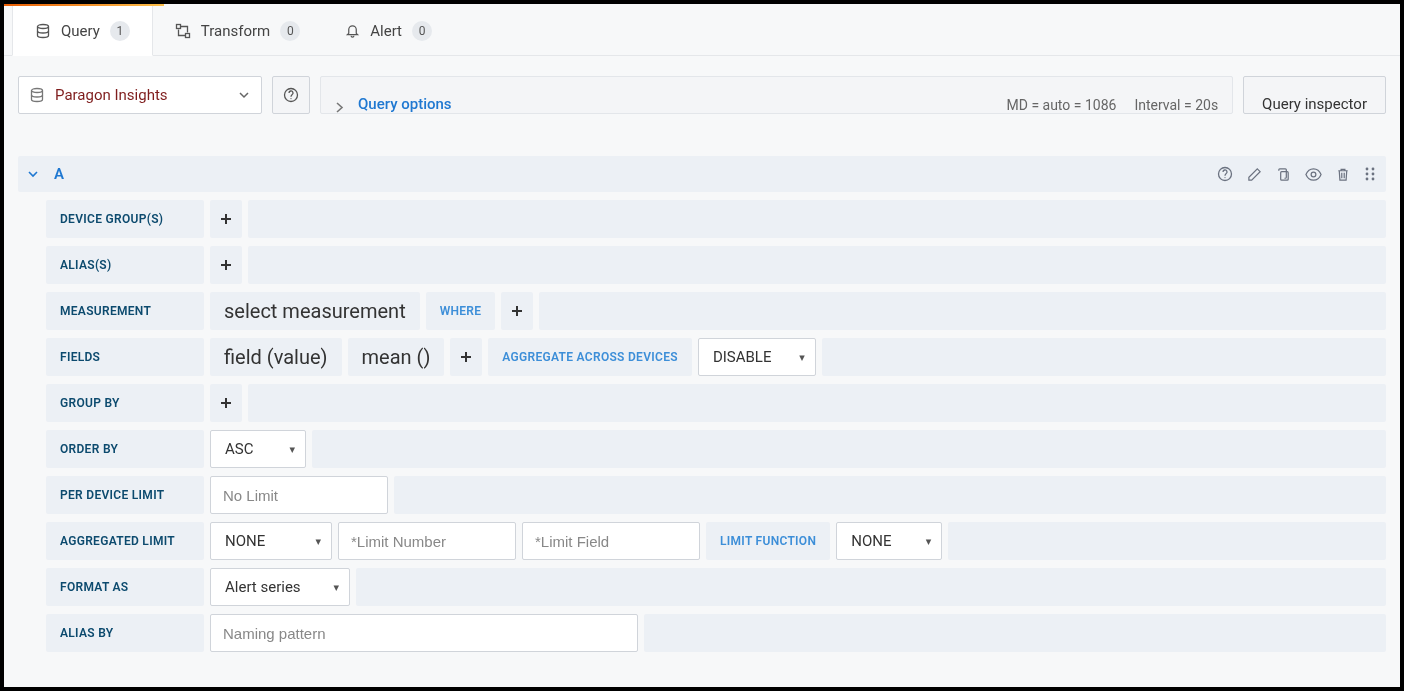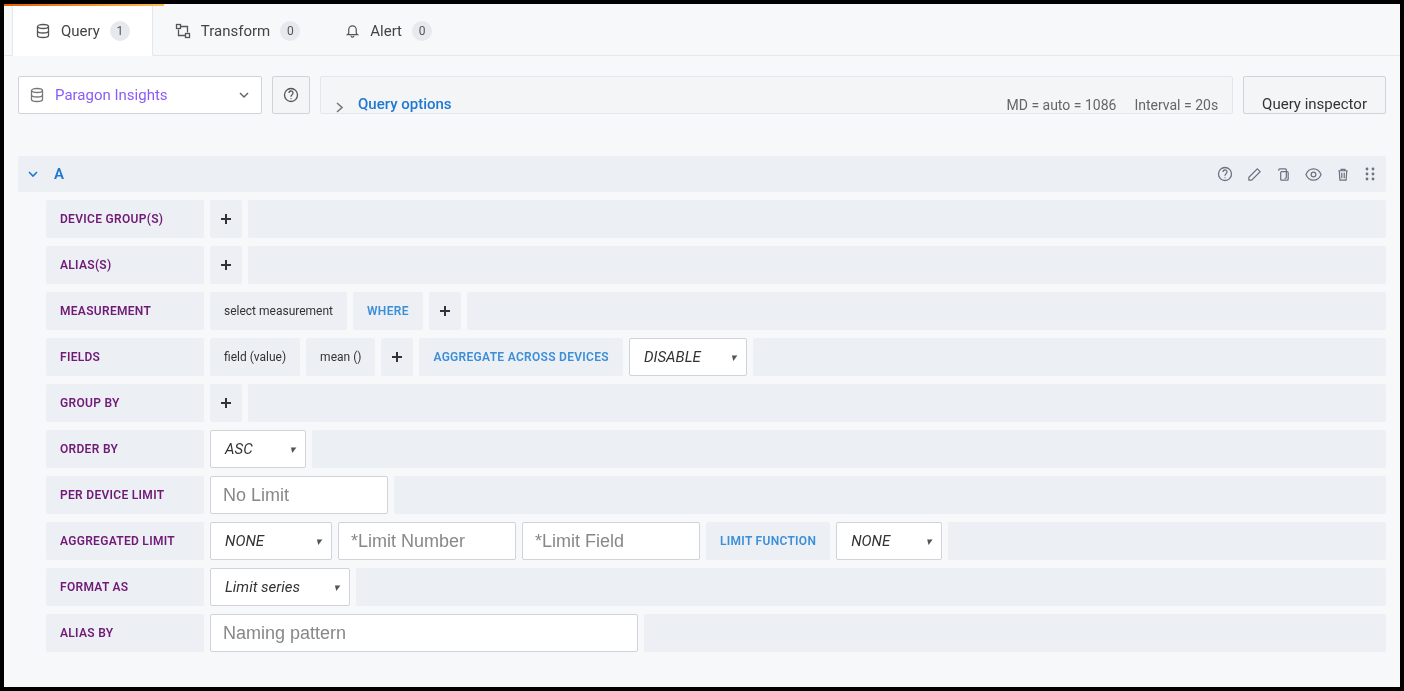--- a/index.html
+++ b/index.html
@@ -76,21 +76,21 @@
     display: flex;
     align-items: center;
     gap: 10px;
     border: 1px solid #d0d4da;
     border-radius: 2px;
     height: 38px;
     padding: 0 12px 0 10px;
     background: #fff;
     min-width: 244px;
     font-size: 15px;
-    color: #8b5cf6;
+    color: #7f1d1d;
     justify-content: flex-start;
     position: relative;
   }
   .ds-select .chev { margin-left: auto; }
   .icon-btn {
     width: 38px;
     height: 38px;
     border: 1px solid #d0d4da;
     border-radius: 2px;
     background: #f4f5f7;
@@ -144,21 +144,21 @@
 
   .rows { padding-left: 28px; display: flex; flex-direction: column; gap: 8px; }
   .row {
     display: flex;
     align-items: center;
     gap: 6px;
     min-height: 38px;
   }
   .lbl {
     background: #ecf0f5;
-    color: #701a75;
+    color: #0c4a6e;
     font-size: 12px;
     font-weight: 600;
     letter-spacing: 0.3px;
     padding: 0 14px;
     height: 38px;
     min-width: 158px;
     display: inline-flex;
     align-items: center;
     border-radius: 2px;
   }
@@ -186,21 +186,21 @@
     cursor: pointer;
     font-weight: bold;
   }
   .chip {
     background: #ecf0f5;
     height: 38px;
     padding: 0 14px;
     display: inline-flex;
     align-items: center;
     border-radius: 2px;
-    font-size: 12px;
+    font-size: 20px;
     color: #333;
   }
   .fill {
     flex: 1;
     background: #ecf0f5;
     height: 38px;
     border-radius: 2px;
   }
   .select {
     border: 1px solid #d0d4da;
@@ -208,30 +208,29 @@
     height: 38px;
     padding: 0 10px 0 14px;
     background: #fff;
     display: inline-flex;
     align-items: center;
     gap: 14px;
     font-size: 15px;
     color: #333;
     cursor: pointer;
     min-width: 96px;
-    font-style: italic;
   }
   .select .chev { margin-left: auto; font-size: 11px; color: #555; }
   .text-input {
     border: 1px solid #d0d4da;
     border-radius: 2px;
     height: 38px;
     padding: 0 12px;
     background: #fff;
-    font-size: 18px;
+    font-size: 15px;
     color: #333;
     outline: none;
   }
   .text-input::placeholder { color: #888; }
   svg { display:block; }
 </style>
 </head>
 <body>
 
 <div class="outer">
@@ -455,21 +454,21 @@
         <div class="select" style="min-width:106px">
           <span>NONE</span>
           <span class="chev">▾</span>
         </div>
         <div class="fill"></div>
       </div>
 
       <div class="row">
         <span class="lbl">FORMAT AS</span>
         <div class="select" style="min-width:140px">
-          <span>Limit series</span>
+          <span>Alert series</span>
           <span class="chev">▾</span>
         </div>
         <div class="fill"></div>
       </div>
 
       <div class="row">
         <span class="lbl">ALIAS BY</span>
         <input class="text-input" style="width: 428px;" placeholder="Naming pattern">
         <div class="fill"></div>
       </div>

